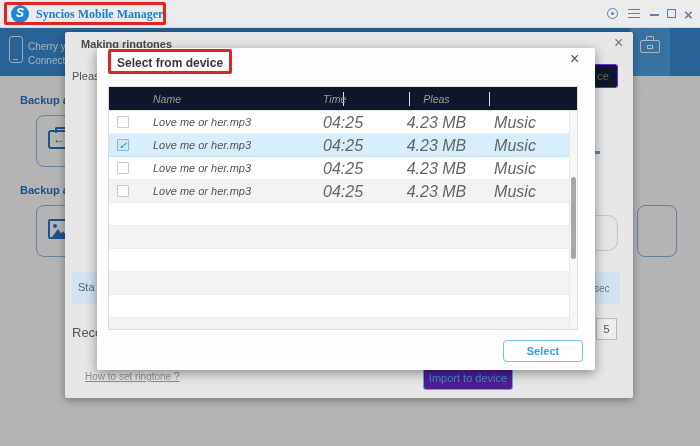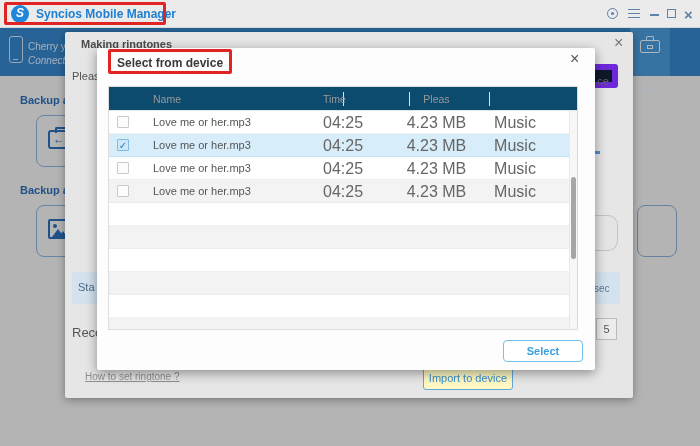--- a/index.html
+++ b/index.html
@@ -5,21 +5,21 @@
   * { margin:0; padding:0; box-sizing:border-box; }
   html,body { width:700px; height:446px; }
   body { font-family:"Liberation Sans", sans-serif; }
   #stage { position:relative; width:700px; height:446px; overflow:hidden; background:#fff; }
   .abs { position:absolute; }
 
   
   #titlebar { left:0; top:0; width:700px; height:28px; background:#ebebeb; border-bottom:1px solid #d8d8d8; z-index:40; }
   .anno { border:3px solid #e02424; border-radius:2px; background:transparent; z-index:60; pointer-events:none; }
   #logo-circle { left:11px; top:5px; width:18px; height:18px; border-radius:50%; background:#1f86dc; color:#fff; font-weight:bold; font-style:italic; font-size:12px; text-align:center; line-height:17px; }
-  #app-title { left:36px; top:7px; font-size:12px; font-weight:bold; color:#1e7fd0; white-space:nowrap; }
+  #app-title { left:36px; top:7px; font-size:12px; font-weight:bold; color:#1e7fd0; white-space:nowrap;font-family:Liberation Serif, serif; }
   .wc { top:8px; width:13px; height:12px; color:#5e82a8; }
   .wc-circle { width:11px; height:11px; border:1.5px solid #5e82a8; border-radius:50%; position:relative; }
   .wc-circle::after { content:""; position:absolute; left:3px; top:3px; width:3px; height:3px; background:#5e82a8; border-radius:50%; }
   .wc-menu span { display:block; width:12px; height:1.5px; background:#5e82a8; margin-top:2.5px; }
   .wc-min { border-top:2px solid #5e82a8; width:9px; margin-top:6px; }
   .wc-max { width:9px; height:9px; border:1.5px solid #5e82a8; margin-top:1px; }
   .wc-close { font-size:15px; line-height:12px; font-weight:bold; color:#5e82a8; }
 
   
   #main-win { left:0; top:28px; width:700px; height:418px; background:#f0f0f0; z-index:1; }
@@ -41,31 +41,31 @@
   .photo-icon .dot { position:absolute; left:3px; top:3px; width:4px; height:4px; border-radius:50%; background:#2d6db8; }
   .photo-icon .mt { position:absolute; left:2px; bottom:0; width:0; height:0; border-left:6px solid transparent; border-right:6px solid transparent; border-bottom:8px solid #2d6db8; }
   .photo-icon .mt2 { position:absolute; right:1px; bottom:0; width:0; height:0; border-left:4px solid transparent; border-right:4px solid transparent; border-bottom:6px solid #2d6db8; }
   #right-card { left:637px; top:177px; width:40px; height:52px; border:1.5px solid #88aed6; border-radius:8px; }
   #dim-overlay { left:0; top:0; width:700px; height:418px; background:rgba(0,0,0,.25); }
 
   
   #dialog { left:65px; top:32px; width:568px; height:366px; background:#e6e6e6; border-radius:2px; box-shadow:0 2px 8px rgba(0,0,0,.35); z-index:10; }
   #dialog-title { left:16px; top:6px; font-size:11px; font-weight:bold; color:#4c4c4c; }
   .close-x { font-size:16px; color:#777; line-height:14px; cursor:default; }
-  .sliver-btn { border:6px solid #6d28d9; border-radius:3px; background:#0f172a; color:#666; font-size:11px; text-align:center; }
+  .sliver-btn { border:1px solid #6d28d9; border-radius:3px; background:#0f172a; color:#666; font-size:11px; text-align:center; }
   #start-bar { left:7px; top:240px; width:548px; height:32px; background:#d3e2ee; }
   #player-sliver { left:529px; top:183px; width:24px; height:36px; border:1px solid #c4c4c4; border-left:none; border-radius:0 10px 10px 0; background:#e4e4e4; }
   #blue-dash { left:527px; top:119px; width:8px; height:3px; background:#5090c8; }
-  .dlg-btn { border:1px solid #5fa8d8; border-radius:3px; background:#fef9c3; color:#3a8fcc; font-size:11px; text-align:center; line-height:22px; height:24px; }
+  .dlg-btn { border:1px solid #5fa8d8; border-radius:3px; background:#4c1d95; color:#3a8fcc; font-size:11px; text-align:center; line-height:22px; height:24px; }
   #help-link { left:20px; top:339px; font-size:10px; color:#8f8f8f; text-decoration:underline; }
 
   
   #modal { left:97px; top:48px; width:498px; height:322px; background:#fdfdfd; border-radius:2px; box-shadow:0 3px 12px rgba(0,0,0,.4); z-index:20; }
   #modal-title { left:20px; top:8px; font-size:12px; font-weight:bold; color:#3a3a3a; }
-  #file-table { left:11px; top:38px; width:470px; height:244px; border:1px solid #ddd; background:#0c4a6e; overflow:hidden; }
+  #file-table { left:11px; top:38px; width:470px; height:244px; border:1px solid #ddd; background:#0f172a; overflow:hidden;font-style:italic; }
   #thead { position:relative; height:24px; border-bottom:1px solid #e5e5e5; font-size:10.5px; color:#999; line-height:24px; }
   .hsep { position:absolute; top:5px; width:1px; height:14px; background:#e2e2e2; }
   .col-name { position:absolute; left:44px; }
   .col-time { position:absolute; left:214px; width:72px; text-align:left; }
   .col-size { position:absolute; left:290px; width:75px; text-align:center; }
   .col-type { position:absolute; left:370px; width:72px; text-align:center; }
   .trow { position:relative; height:23px; line-height:23px; border-bottom:1px solid #efefef; background:#fff; }
   .trow.stripe { background:#f3f3f3; border-bottom:1px solid #ededed; }
   .trow.sel { background:#d7edf9; border-bottom:1px solid #c4e2f4; }
   .cell { font-size:16px; color:#666; }
@@ -95,21 +95,21 @@
       </div>
     <div class="abs wc wc-min" style="left:650px;"></div>
     <div class="abs wc wc-max" style="left:667px;"></div>
     <div class="abs wc wc-close" style="left:684px;top:9px;">×</div>
   </div>
 
   <div id="main-win" class="abs">
     <div id="navbar" class="abs">
       <div id="phone-icon" class="abs"></div>
       <div class="abs dev-line" style="top:13px;">Cherry y</div>
-      <div class="abs dev-line" style="top:27px;font-style:italic;">Connect</div>
+      <div class="abs dev-line" style="top:27px;">Connect</div>
       <div id="tools-tile" class="abs">
         <div id="toolbox-icon" class="abs">
           <span class="handle"></span>
             <span class="bodyb"></span>
             <span class="midline"></span>
         </div>
         <div id="tools-label" class="abs">Tools</div>
       </div>
     </div>
     <div class="abs bk-head" style="top:66px;">Backup ar</div>

